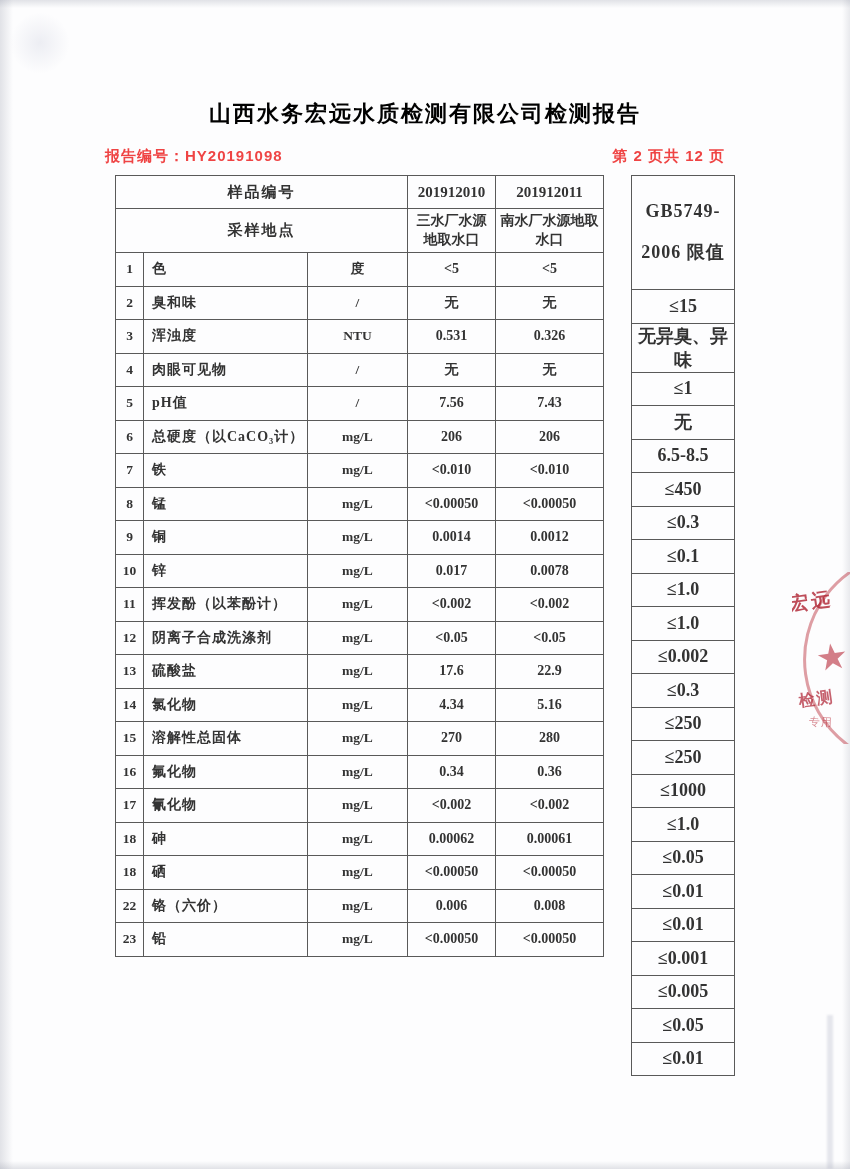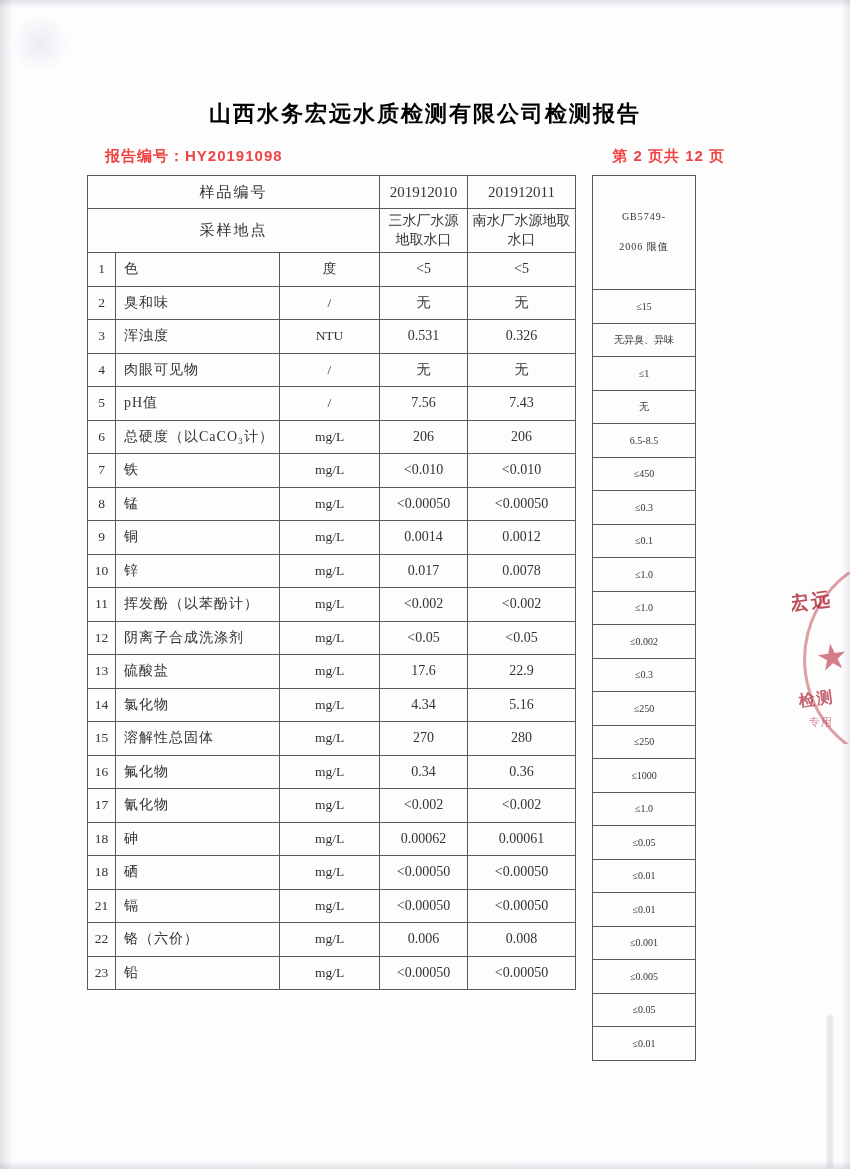--- a/index.html
+++ b/index.html
@@ -30,35 +30,35 @@
     font-weight:bold;font-size:22px;letter-spacing:2px;color:#000000;
   }
   .meta-row{
     position:absolute;top:147px;left:105px;width:620px;
     display:flex;justify-content:space-between;align-items:baseline;
     font-family:"Liberation Sans","DejaVu Sans",sans-serif;
     font-weight:bold;font-size:15px;color:#ef4444;letter-spacing:1px;
   }
 
   
-  .tables{position:absolute;top:175px;left:87px;display:flex;gap:16px;align-items:flex-start;}
+  .tables{position:absolute;top:175px;left:115px;display:flex;gap:27px;align-items:flex-start;font-weight:bold;}
   table{border-collapse:collapse;table-layout:fixed;}
   td{
     border:1px solid #595959;text-align:center;vertical-align:middle;
     font-size:14px;color:#333;padding:0 2px;overflow:hidden;
   }
   .hr1{height:33px;} .hr2{height:44px;} .hr3{height:34px;}
   tr.data-row{height:33.5px;}
   td.hdr-label{font-size:15px;letter-spacing:2px;}
   td.c-name{text-align:left;padding-left:8px;letter-spacing:1px;}
   td.c-no{font-size:13.5px;}
   td.c-unit{font-size:13.5px;}
   td.hdr-val{font-size:15px;}
   td.hdr-loc{font-size:14px;line-height:1.35;padding:2px 4px;}
-  .limit-table td{font-size:10px;}
+  .limit-table td{font-size:18px;}
   .limit-hdr{height:113px;font-size:15px;}
   .limit-hdr .gb1{margin-bottom:18px;letter-spacing:1px;}
   .limit-hdr .gb2{letter-spacing:1px;}
 
   
   .stamp{position:absolute;top:572px;right:0;width:58px;height:172px;overflow:hidden;pointer-events:none;}
   .stamp-inner{position:absolute;left:0;top:0;width:100%;height:100%;transform:rotate(-8deg);}
   .stamp-ring{position:absolute;left:10px;top:-8px;width:210px;height:210px;
     border:3px solid rgba(184,42,56,.45);border-radius:50%;}
   .stamp-char-top{position:absolute;left:5px;top:16px;font-size:19px;font-weight:bold;
@@ -253,27 +253,20 @@
 
   <tr class="data-row">
     <td class="c-no">18</td>
     <td class="c-name">硒</td>
     <td class="c-unit">mg/L</td>
     <td class="c-val">&lt;0.00050</td>
     <td class="c-val">&lt;0.00050</td>
   </tr>
 
 
-  <tr class="data-row">
-    <td class="c-no">21</td>
-    <td class="c-name">镉</td>
-    <td class="c-unit">mg/L</td>
-    <td class="c-val">&lt;0.00050</td>
-    <td class="c-val">&lt;0.00050</td>
-  </tr>
 
   <tr class="data-row">
     <td class="c-no">22</td>
     <td class="c-name">铬（六价）</td>
     <td class="c-unit">mg/L</td>
     <td class="c-val">0.006</td>
     <td class="c-val">0.008</td>
   </tr>
 
   <tr class="data-row">

